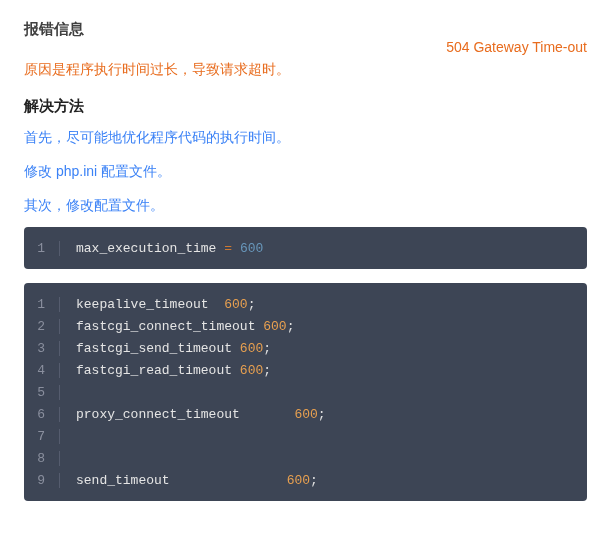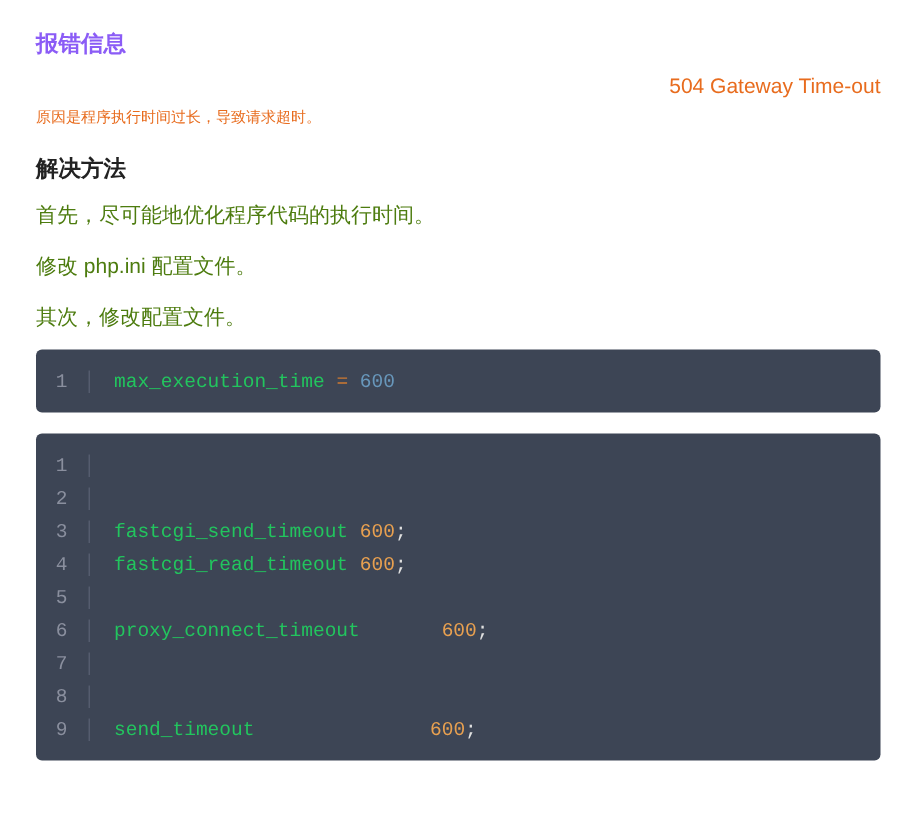--- a/index.html
+++ b/index.html
@@ -8,50 +8,49 @@
       font-family: "Microsoft YaHei", "PingFang SC", Arial, sans-serif;
       font-size: 14px;
       color: #333;
       padding: 20px 24px;
       width: 611px;
     }
 
     .section-title {
       font-weight: bold;
       font-size: 15px;
-      color: #8b5cf6;
-      margin-bottom: 10px;
+      color: #404040;
     }
 
     .error-code {
       color: #e86c1e;
       margin-bottom: 6px;
       font-size: 14px;
       text-align: right;
     }
 
     .error-desc {
       color: #e86c1e;
       margin-bottom: 18px;
-      font-size: 10px;
+      font-size: 14px;
     }
 
     .solution-section {
       margin-top: 4px;
     }
 
     .solution-title {
       font-weight: bold;
       font-size: 15px;
       color: #222;
       margin-bottom: 10px;
     }
 
     .solution-text {
-      color: #4d7c0f;
+      color: #3b82f6;
       margin-bottom: 10px;
       font-size: 14px;
       line-height: 1.7;
     }
 
     .code-block {
       background: #3d4555;
       border-radius: 4px;
       padding: 10px 0;
       margin-bottom: 14px;
@@ -77,21 +76,21 @@
       border-right: 1px solid #555c6e;
     }
 
     .code-content {
       padding-left: 16px;
       color: #e0e0e0;
       white-space: pre;
     }
 
     .kw-name {
-      color: #22c55e;
+      color: #e5e5e5;
       margin-top: 16px;
     }
 
     .kw-eq {
       color: #cc7832;
     }
 
     .kw-val {
       color: #6897bb;
     }
@@ -127,24 +126,26 @@
       <span class="line-num">1</span>
       <span class="code-content"><span class="kw-name">max_execution_time</span> <span class="kw-eq">=</span> <span class="kw-val">600</span></span>
     </div>
   </div>
 
 
   <div class="code-block">
 
     <div class="code-line">
       <span class="line-num">1</span>
+      <span class="code-content"><span class="kw-name">keepalive_timeout</span>  <span class="code-val-orange">600</span><span class="kw-semi">;</span></span>
     </div>
 
     <div class="code-line">
       <span class="line-num">2</span>
+      <span class="code-content"><span class="kw-name">fastcgi_connect_timeout</span> <span class="code-val-orange">600</span><span class="kw-semi">;</span></span>
     </div>
 
     <div class="code-line">
       <span class="line-num">3</span>
       <span class="code-content"><span class="kw-name">fastcgi_send_timeout</span> <span class="code-val-orange">600</span><span class="kw-semi">;</span></span>
     </div>
 
     <div class="code-line">
       <span class="line-num">4</span>
       <span class="code-content"><span class="kw-name">fastcgi_read_timeout</span> <span class="code-val-orange">600</span><span class="kw-semi">;</span></span>

